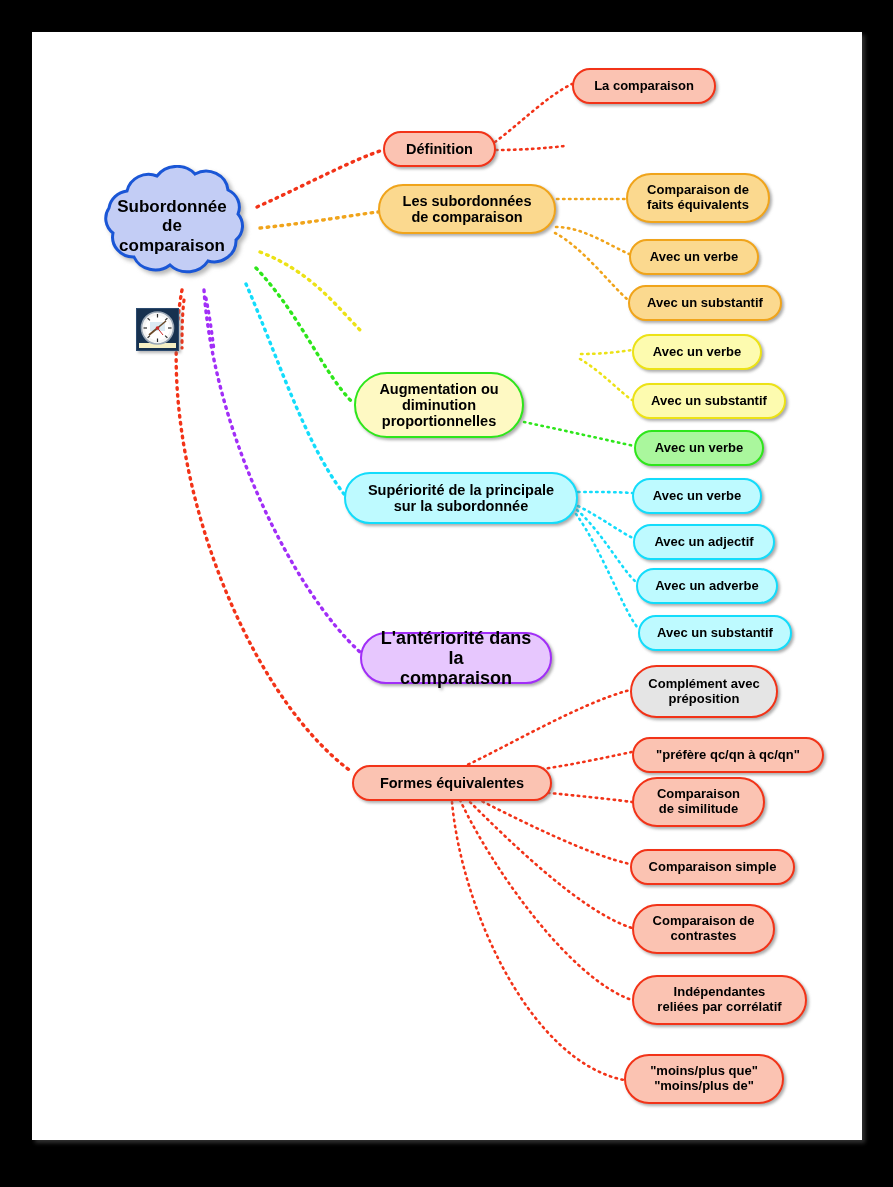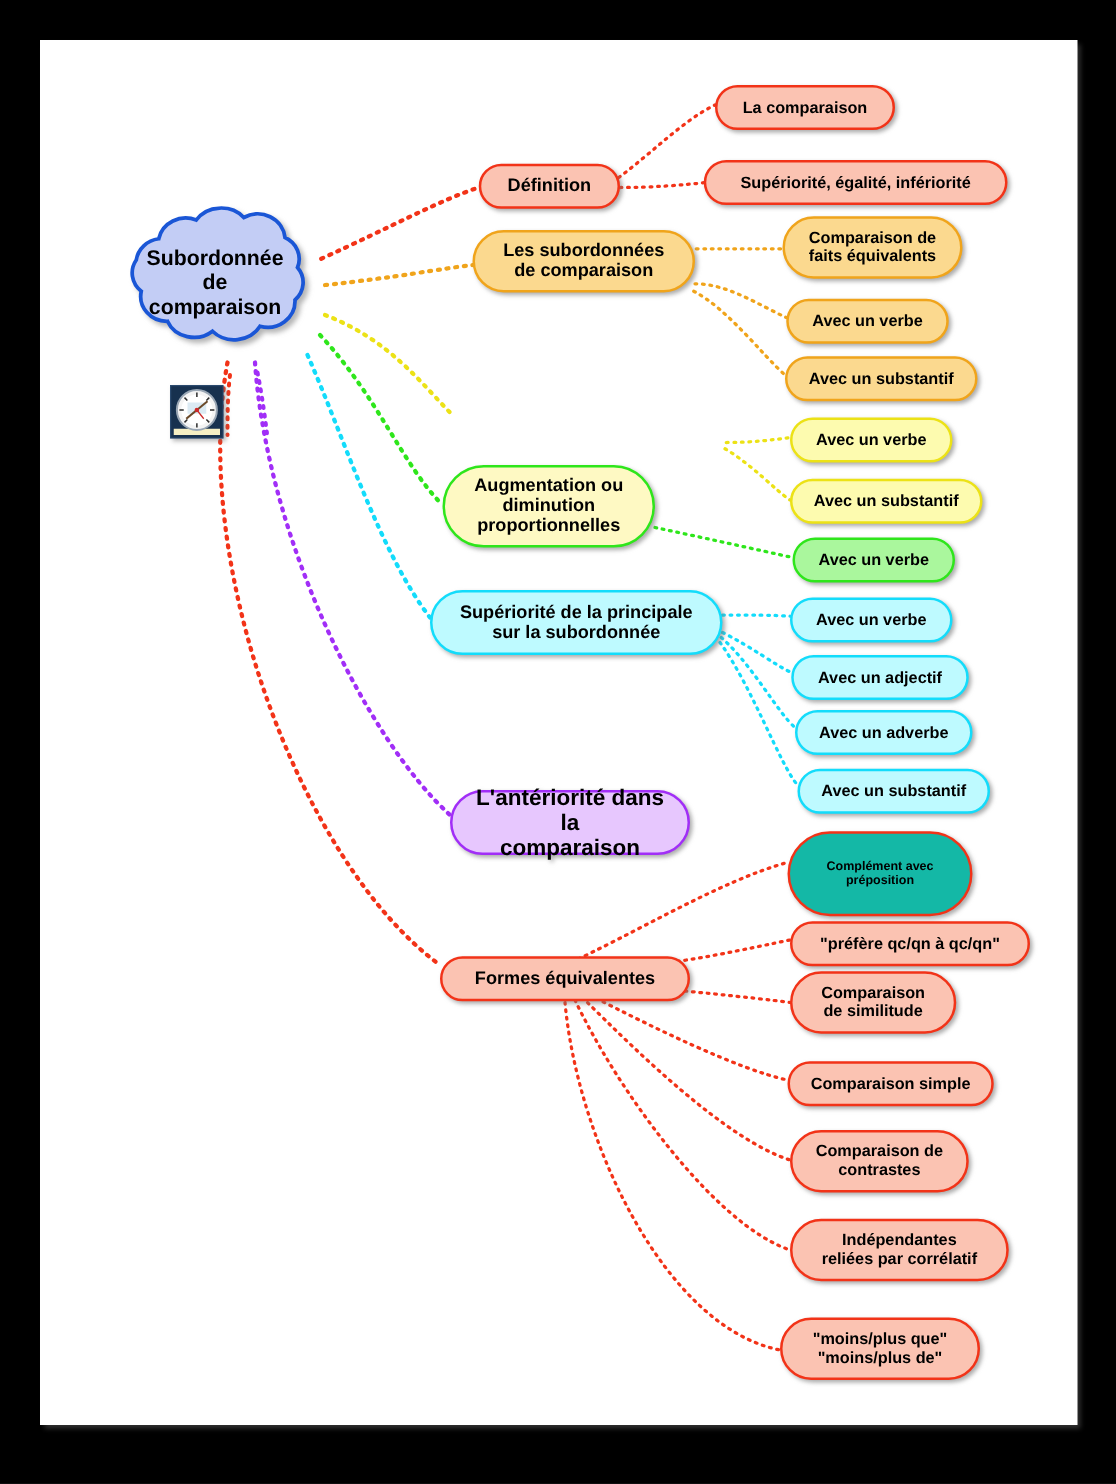--- a/index.html
+++ b/index.html
@@ -144,23 +144,20 @@
         <circle cx="21.5" cy="20" r="1.8" fill="#cc2a2a"></circle>
       </svg>
     </div>
 
     <div class="node" style="left:351px;top:99px;width:113px;height:31px;font-size:14.5px;background:#fbc3b2;border:2.6px solid #f23318;">
       <span>Définition</span>
     </div>
     <div class="node" style="left:540px;top:36px;width:144px;height:31px;font-size:13px;background:#fbc3b2;border:2.4px solid #f23318;">
       <span>La comparaison</span>
     </div>
-    <div class="node" style="left:531px;top:96px;width:243px;height:31px;font-size:13px;background:#fbc3b2;border:2.4px solid #f23318;">
-      <span>Supériorité, égalité, infériorité</span>
-    </div>
 
     <div class="node" style="left:346px;top:152px;width:178px;height:50px;font-size:14.5px;background:#fbd98f;border:2.6px solid #f0a41b;">
       <span>Les subordonnées
 de comparaison</span>
     </div>
     <div class="node" style="left:594px;top:141px;width:144px;height:50px;font-size:13px;background:#fbd98f;border:2.4px solid #f0a41b;">
       <span>Comparaison de
 faits équivalents</span>
     </div>
     <div class="node" style="left:597px;top:207px;width:130px;height:31px;font-size:13px;background:#fbd98f;border:2.4px solid #f0a41b;">
@@ -204,21 +201,21 @@
     </div>
 
     <div class="node" style="left:328px;top:600px;width:192px;height:52px;font-size:18px;background:#e7c7fe;border:2.6px solid #a12ef7;">
       <span>L'antériorité dans la
 comparaison</span>
     </div>
 
     <div class="node" style="left:320px;top:733px;width:200px;height:32px;font-size:14.5px;background:#fbc3b2;border:2.6px solid #f23318;">
       <span>Formes équivalentes</span>
     </div>
-    <div class="node" style="left:598px;top:633px;width:148px;height:68px;font-size:10px;background:#14b8a6;border:2.4px solid #f23318;">
+    <div class="node" style="left:598px;top:633px;width:148px;height:53px;font-size:13px;background:#e5e5e5;border:2.4px solid #f23318;">
       <span>Complément avec
 préposition</span>
     </div>
     <div class="node" style="left:600px;top:705px;width:192px;height:31px;font-size:13px;background:#fbc3b2;border:2.4px solid #f23318;">
       <span>"préfère qc/qn à qc/qn"</span>
     </div>
     <div class="node" style="left:600px;top:745px;width:133px;height:50px;font-size:13px;background:#fbc3b2;border:2.4px solid #f23318;">
       <span>Comparaison
 de similitude</span>
     </div>

